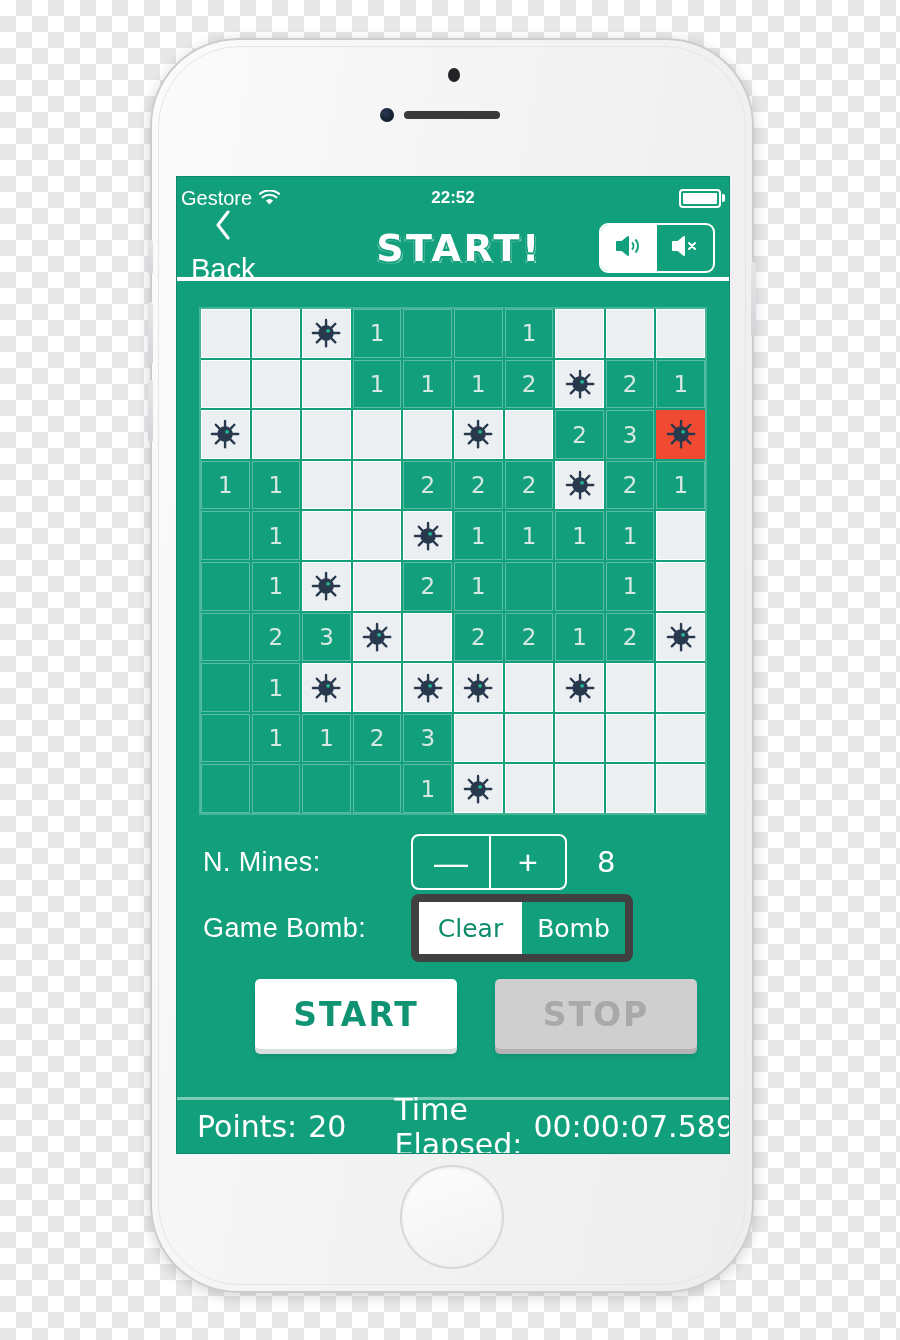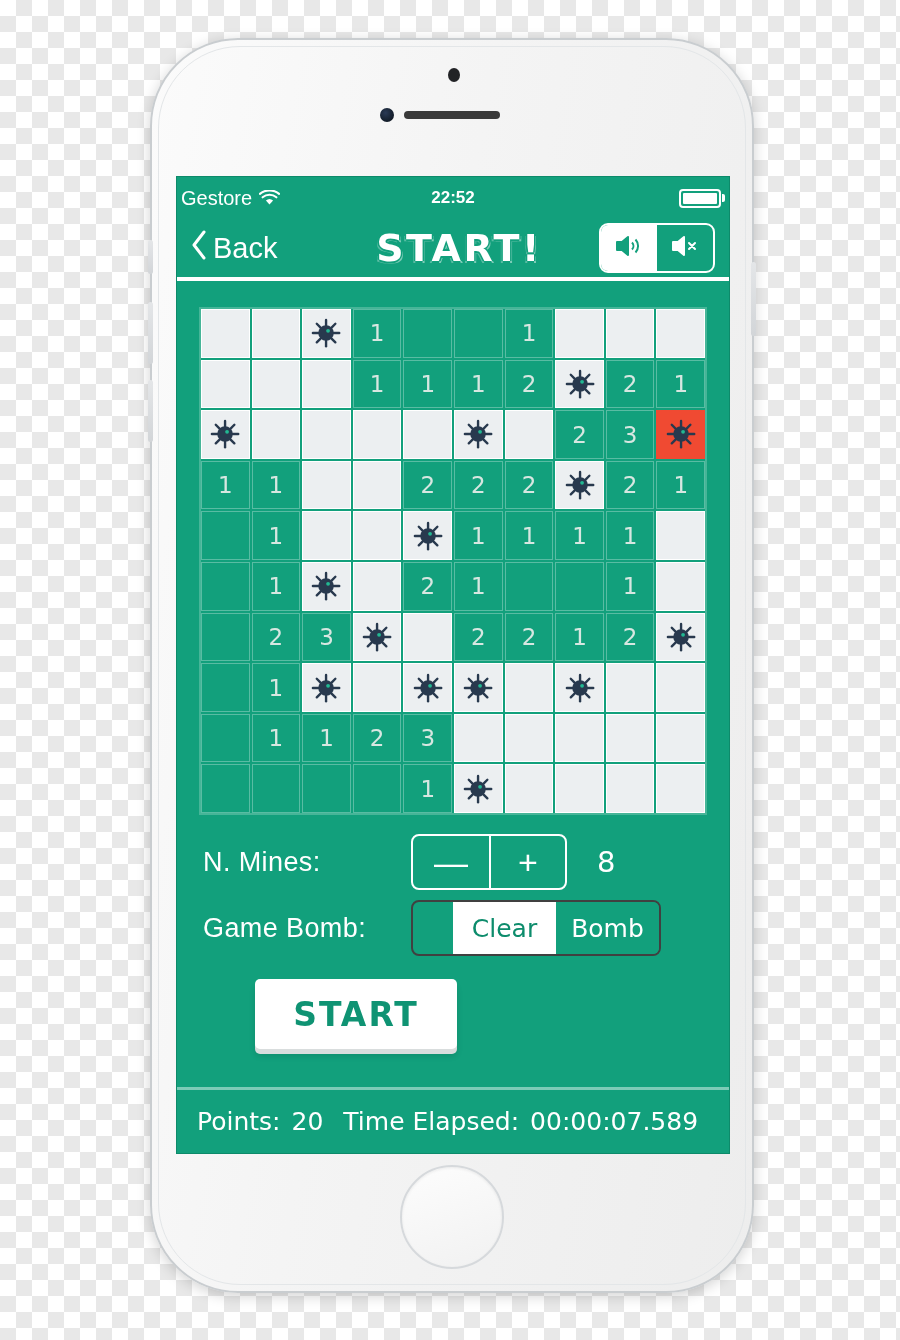--- a/index.html
+++ b/index.html
@@ -119,21 +119,21 @@
   #nav-bar {
     height: 62px;
     display: flex; align-items: center;
     padding: 0 14px;
     position: relative;
     border-bottom: 4px solid #ffffff;
   }
   #back-button {
     display: flex; align-items: center; gap: 6px;
     color: #ffffff; font-size: 29px; cursor: pointer;
-    position: relative; z-index: 3;
+    position: relative; z-index: 3; flex-direction: column;
   }
   #app-title {
     position: absolute; left: 12px; right: 0; text-align: center;
     color: #ffffff;
     font-size: 38px; font-weight: bold; letter-spacing: 2.5px;
     font-family: "DejaVu Sans", sans-serif;
     text-shadow:
       1.6px 0 0 #12a07c, -1.6px 0 0 #12a07c,
       0 1.6px 0 #12a07c, 0 -1.6px 0 #12a07c,
       2px 2px 0 rgba(255,255,255,0.45), -2px 2px 0 rgba(255,255,255,0.3);
@@ -199,22 +199,21 @@
     width: 76px; height: 52px;
     display: flex; align-items: center; justify-content: center;
     color: #ffffff; font-size: 34px; cursor: pointer;
   }
   #step-plus { border-left: 2px solid #ffffff; }
   #mines-value { margin-left: 30px; font-size: 29px; color: #ffffff;
     font-family: "DejaVu Sans", sans-serif; }
 
   #gametype-toggle {
     display: flex; border-radius: 8px; overflow: hidden;
-    border: 2px solid #404040;
-    padding-left: 40px;
+    border: 8px solid #404040;
   }
   .gt-seg {
     width: 103px; height: 52px;
     display: flex; align-items: center; justify-content: center;
     font-size: 25px; cursor: pointer;
     font-family: "DejaVu Sans", sans-serif;
   }
   .gt-seg.active { background: #ffffff; color: #0d8c6c; }
   .gt-seg.inactive { background: #12a07c; color: #ffffff; }
 
@@ -232,29 +231,29 @@
     box-shadow: 0 5px 0 #d9dddd, 0 7px 6px rgba(0,0,0,0.12);
   }
   #stop-button {
     background: #cfcfcf; color: #a9a9a9;
     box-shadow: 0 5px 0 #b4b4b4, 0 7px 6px rgba(0,0,0,0.12);
   }
 
   
   #footer {
     position: absolute; left: 0; right: 0; bottom: 0;
-    height: 66px;
+    height: 56px;
     border-top: 3px solid rgba(255,255,255,0.45);
     display: flex; align-items: center;
     padding: 0 20px;
-    color: #ffffff; font-size: 25px;
+    color: #ffffff; font-size: 30px;
     font-family: "DejaVu Sans", sans-serif;
   }
   .foot-item { display: flex; align-items: center; gap: 11px; }
-  #time-group { margin-left: 20px; }
+  #time-group { margin-left: 48px; }
 </style>
 </head>
 <body>
 
 <div id="phone">
   <div id="phone-inner-bezel"></div>
 
   <div class="side-btn" id="btn-silent"></div>
   <div class="side-btn" id="btn-volup"></div>
   <div class="side-btn" id="btn-voldown"></div>
@@ -739,20 +738,21 @@
       <div class="ctrl-row">
         <div class="ctrl-label">Game Bomb:</div>
         <div id="gametype-toggle">
           <div class="gt-seg active">Clear</div>
           <div class="gt-seg inactive">Bomb</div>
         </div>
       </div>
 
       <div id="action-row">
         <div class="action-btn" id="start-button">START</div>
+        <div class="action-btn" id="stop-button">STOP</div>
       </div>
     </div>
 
     <div id="footer">
       <div class="foot-item">
         <span>Points:</span>
         <span>20</span>
       </div>
       <div class="foot-item" id="time-group">
         <span>Time Elapsed:</span>

